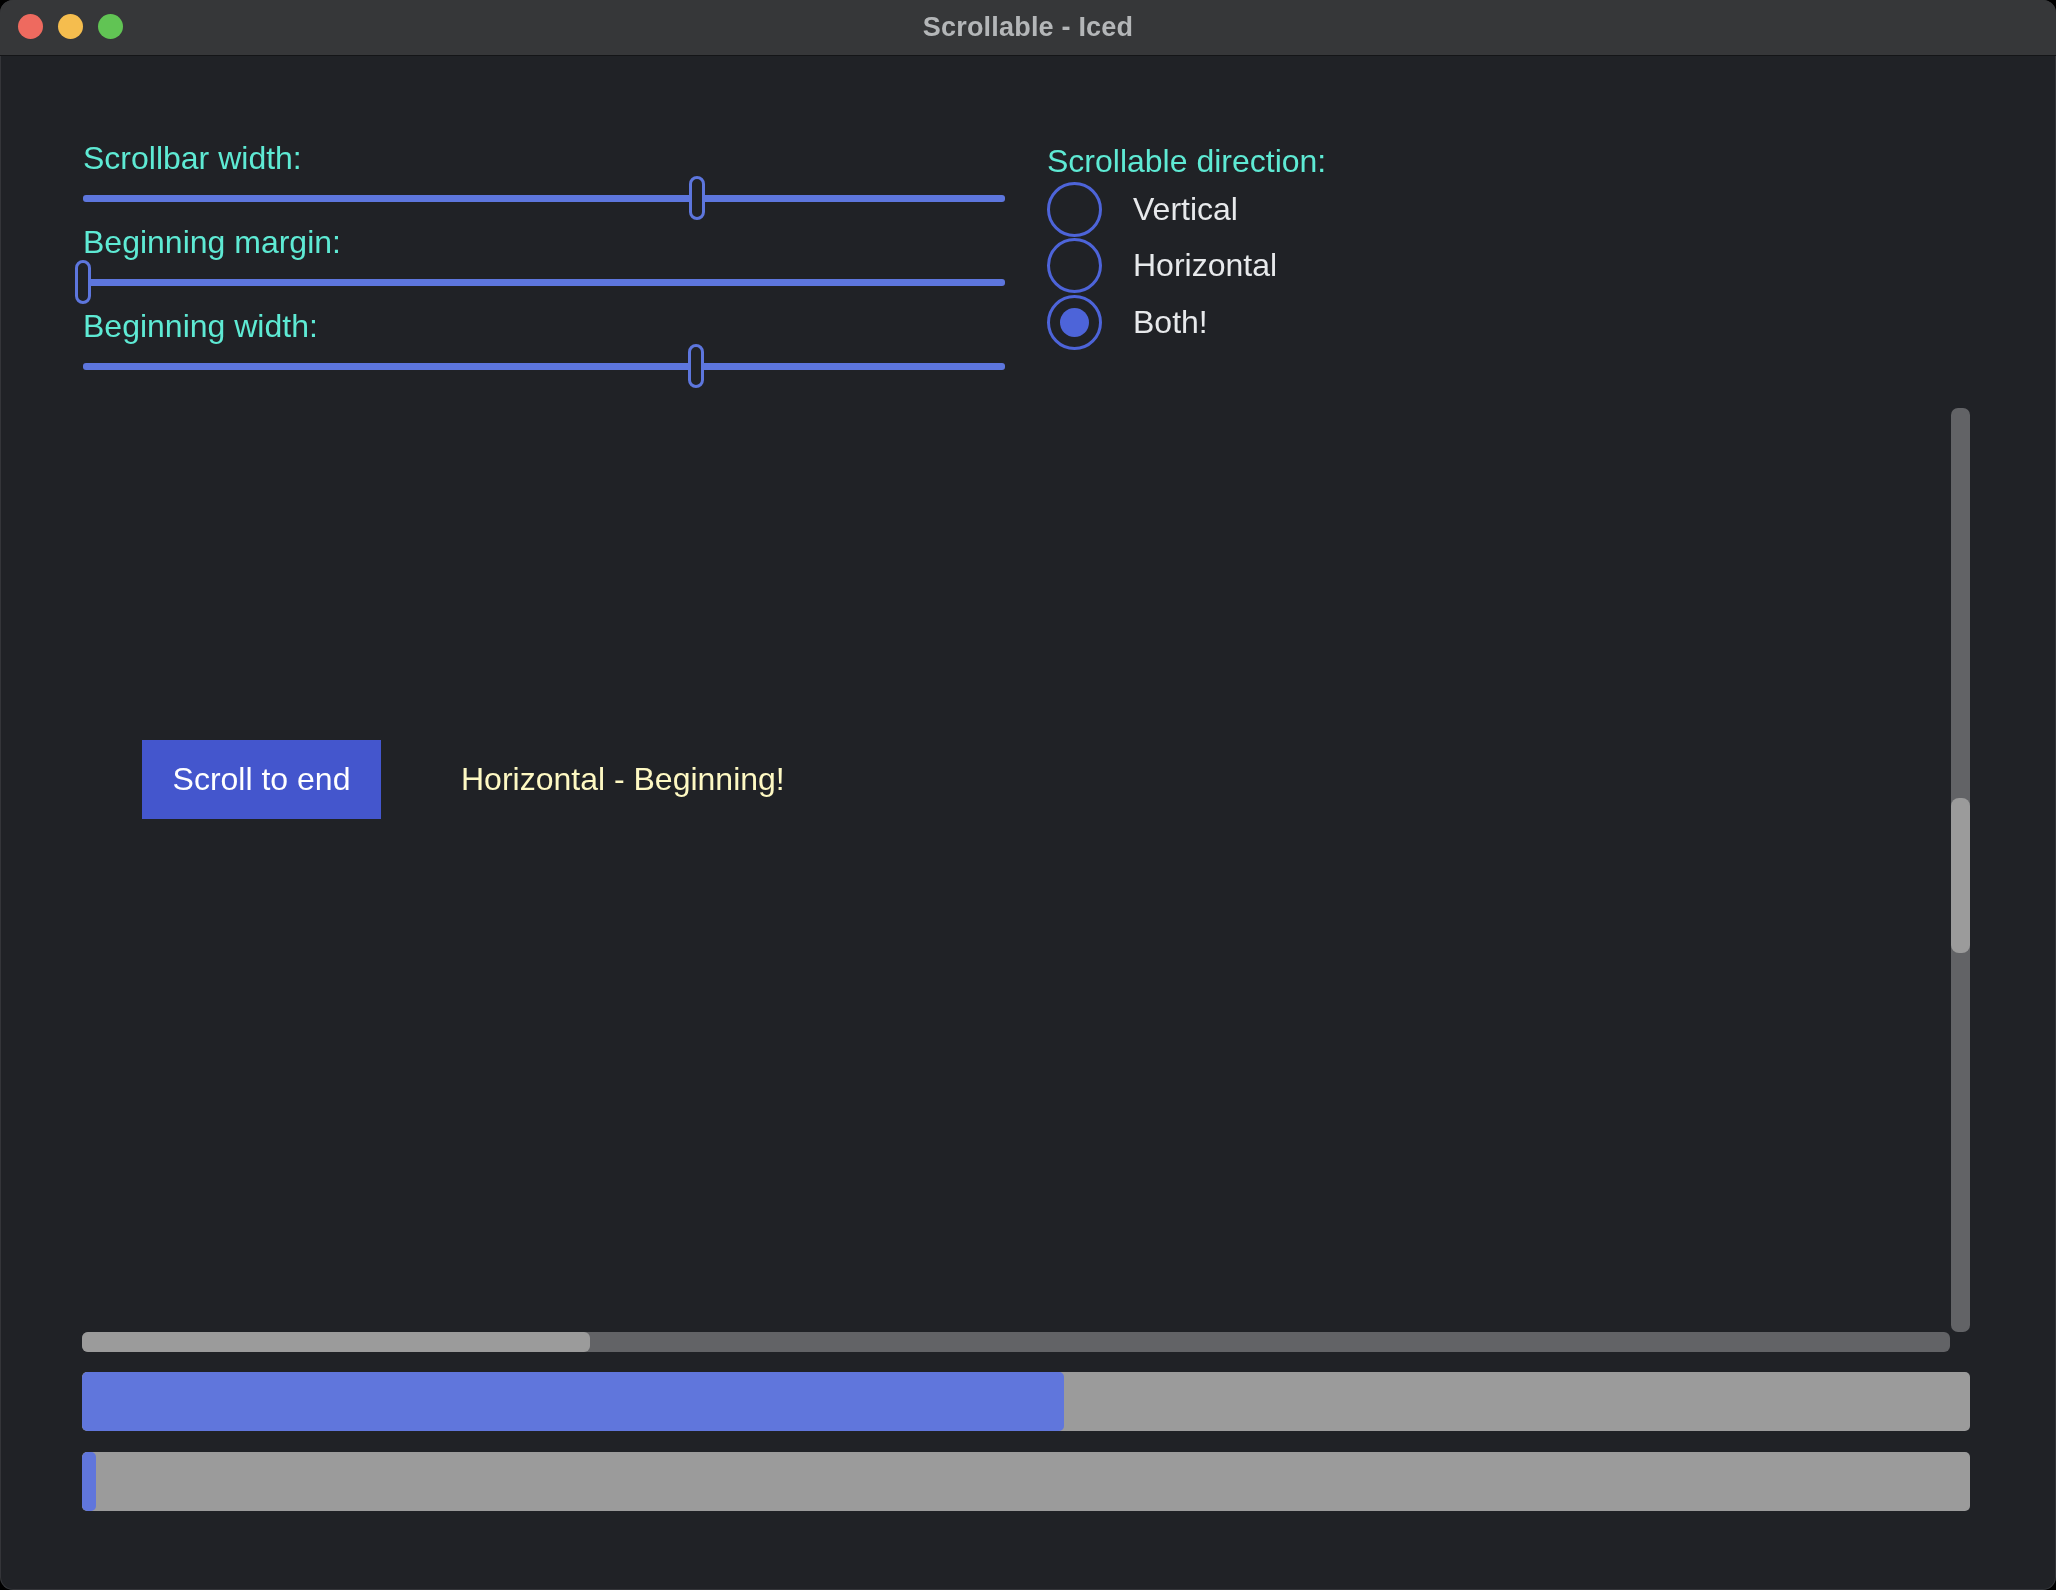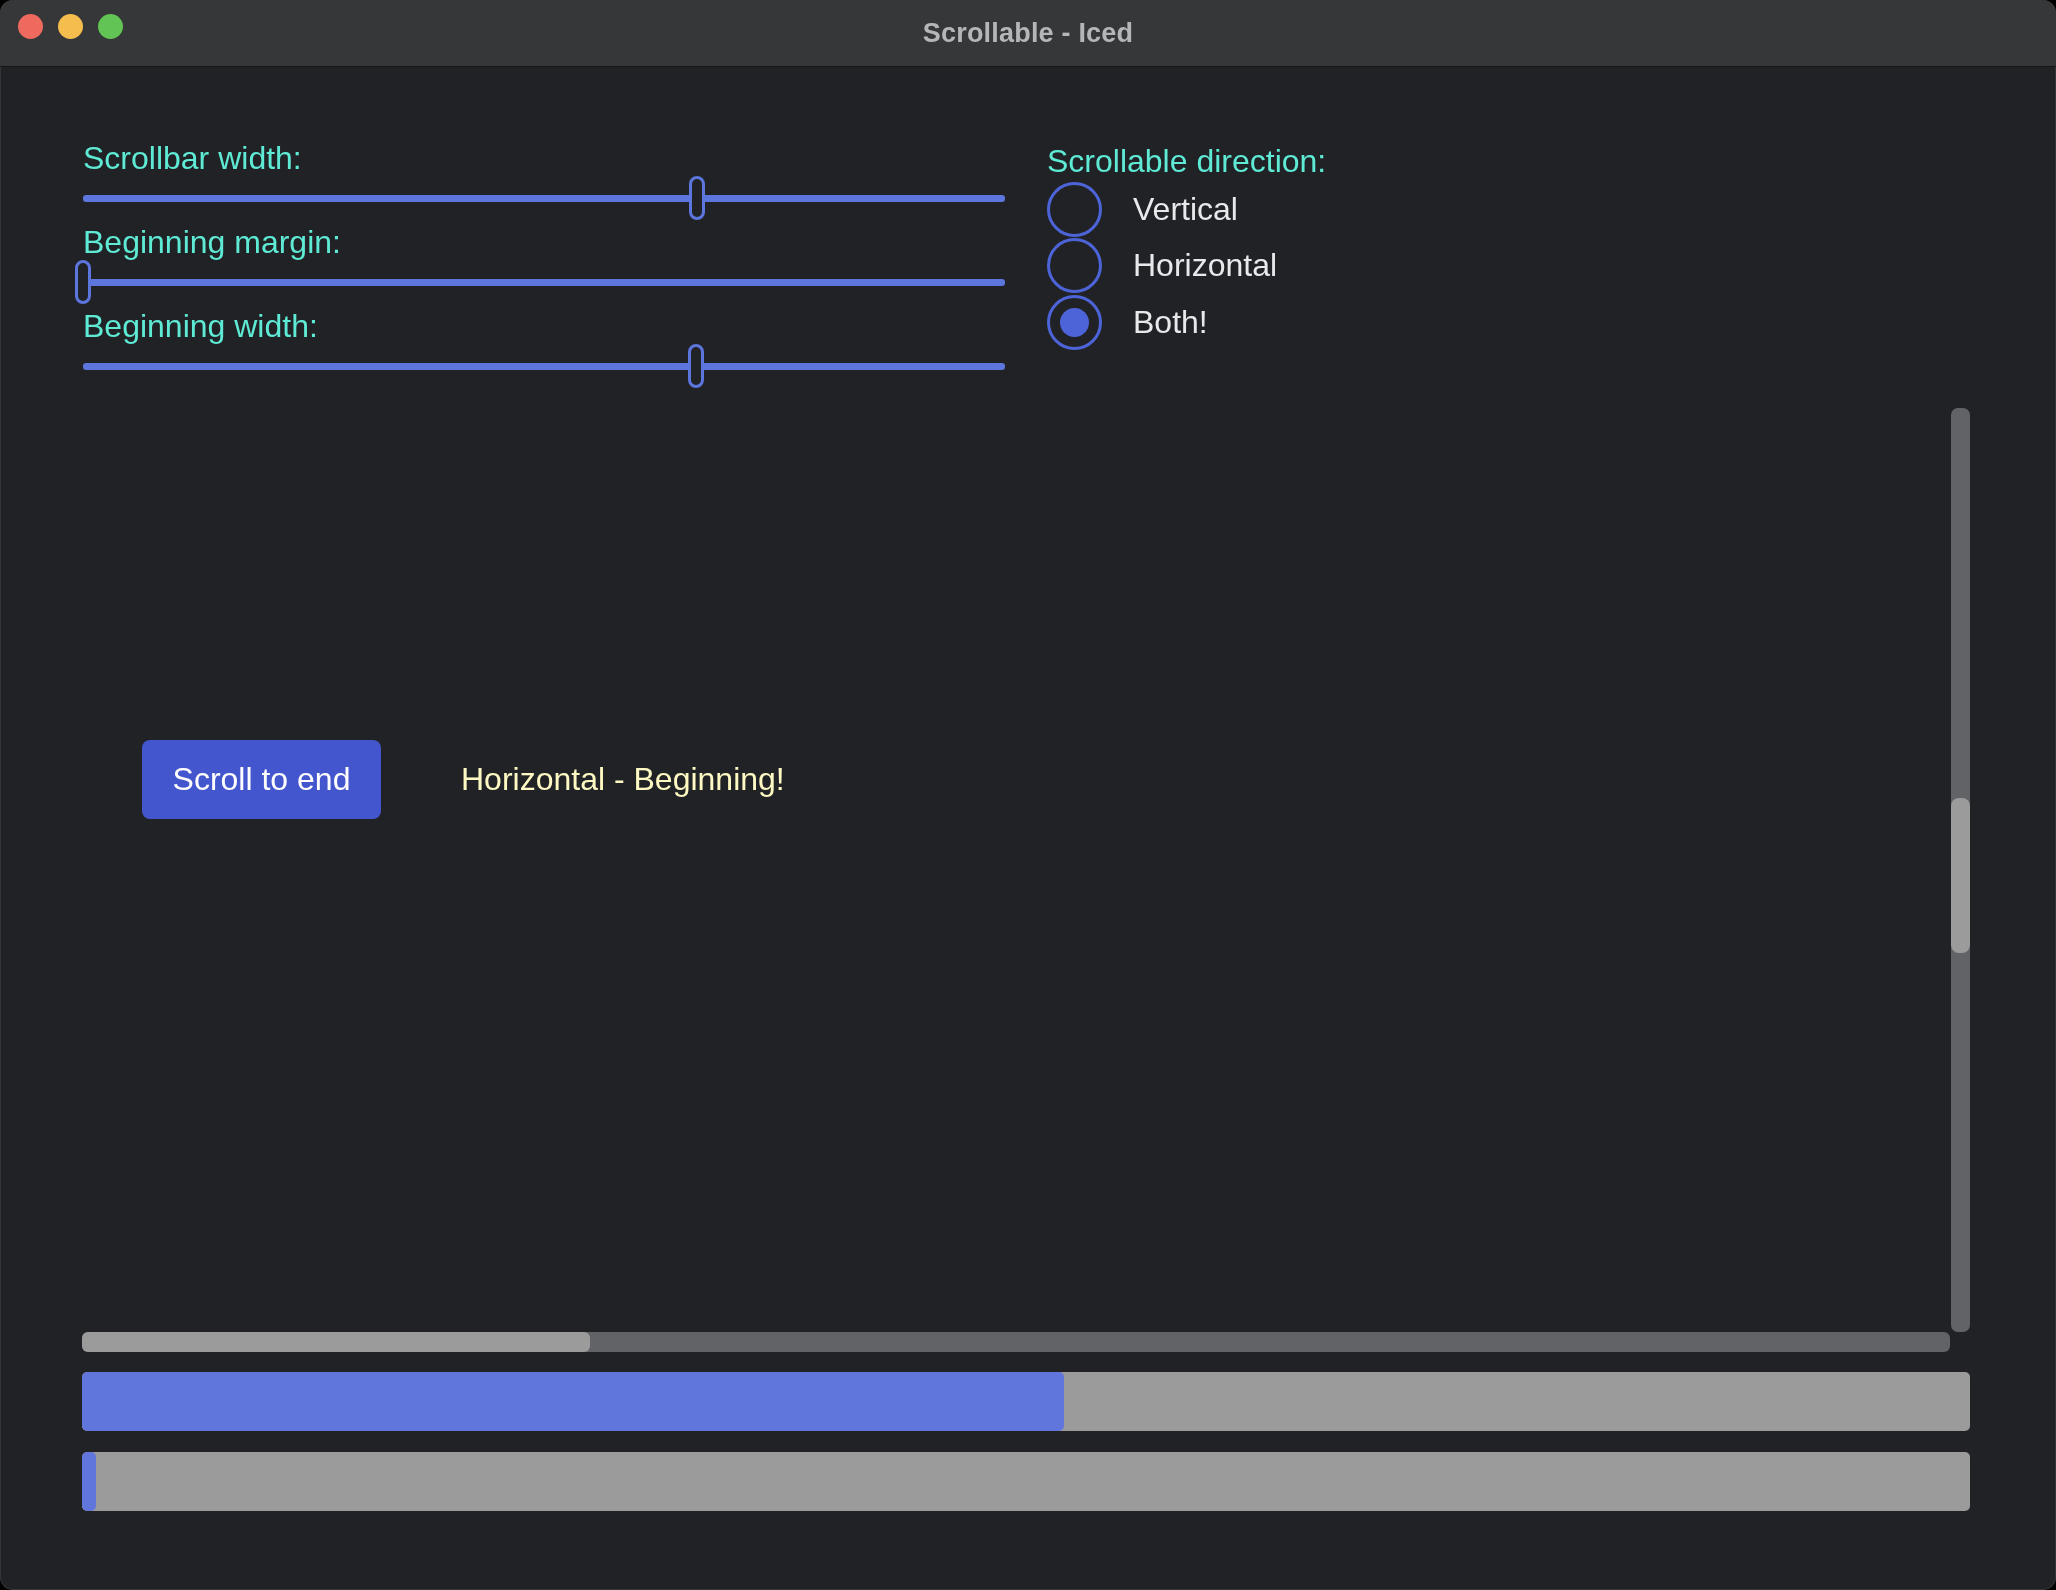--- a/index.html
+++ b/index.html
@@ -6,21 +6,21 @@
   *{box-sizing:border-box;font-family:"Liberation Sans",sans-serif;}
 
   .window{
     position:relative;width:2056px;height:1590px;
     background:#202226;border-radius:13px;overflow:hidden;
     box-shadow:inset 0 0 0 1px rgba(255,255,255,0.09);
   }
 
   
   .titlebar{
-    position:absolute;left:0;top:0;width:100%;height:67px;
+    position:absolute;left:0;top:0;width:100%;height:56px;
     background:#363739;border-bottom:1px solid #141517;
     display:flex;align-items:center;justify-content:center;
   }
   .titlebar .title{font-size:27px;font-weight:bold;color:#b4b6b8;letter-spacing:.2px;}
   .traffic{position:absolute;left:0;top:0;height:52px;display:flex;align-items:center;gap:15px;padding-left:18px;}
   .tl{width:25px;height:25px;border-radius:50%;}
   .tl.red{background:#ee6a5f;}
   .tl.yellow{background:#f5bd4e;}
   .tl.green{background:#61c454;}
 
@@ -42,21 +42,21 @@
   }
   .radio-row.selected .radio-circle::after{
     content:"";position:absolute;left:50%;top:50%;width:29px;height:29px;
     margin:-14.5px 0 0 -14.5px;border-radius:50%;background:#4d64d9;
   }
   .radio-label{margin-left:31px;font-size:32px;color:#e7e9eb;white-space:nowrap;}
 
   
   .scroll-btn{
     position:absolute;left:142px;top:740px;width:239px;height:79px;
-    background:#4456cd;border:none;border-radius:8px;color:#ffffff;
+    background:#4456cd;border:none;border-radius:0;color:#ffffff;
     font-size:32px;display:flex;align-items:center;justify-content:center;cursor:pointer;
   }
   .status-text{
     position:absolute;left:461px;top:740px;height:79px;
     display:flex;align-items:center;font-size:32px;color:#fef9c3;white-space:nowrap;
   }
 
   
   .vscrollbar{position:absolute;left:1951px;top:408px;width:19px;height:924px;background:#626366;border-radius:7px;}
   .vscrollbar .thumb{position:absolute;left:0;width:100%;background:#9b9b9b;border-radius:8px;}

